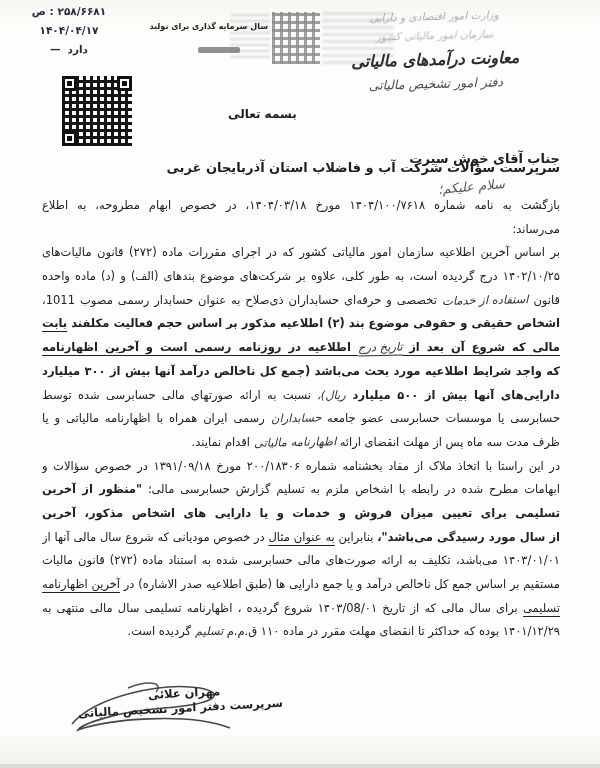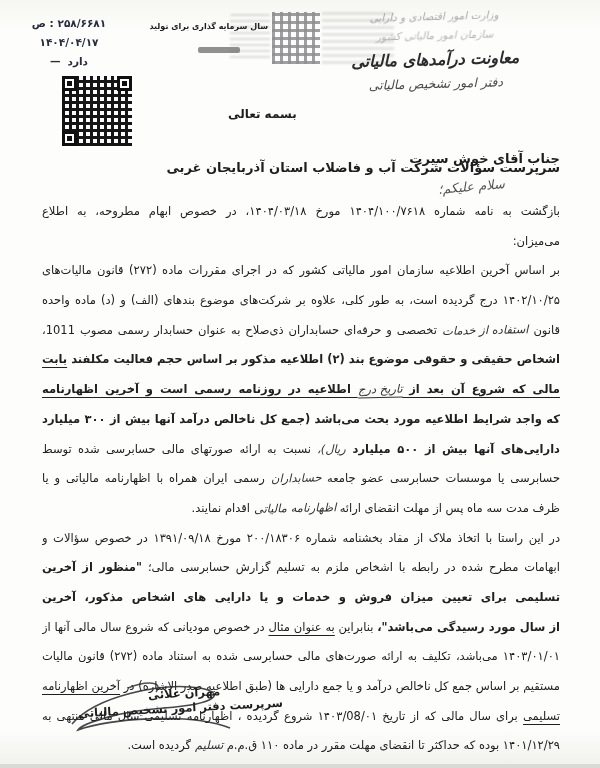--- a/index.html
+++ b/index.html
@@ -5,21 +5,21 @@
   html,body{margin:0;padding:0;}
   body{
     width:600px;height:768px;position:relative;overflow:hidden;
     background:linear-gradient(180deg,#f6f6f3 0%,#fdfdfb 4%,#fdfdfb 95%,#f0f0ec 100%);
     font-family:"DejaVu Sans",sans-serif;
     direction:rtl;color:#1e1e1e;
   }
   .abs{position:absolute;}
 
   
-  .stamp{left:14px;top:14px;width:110px;text-align:center;
+  .stamp{left:14px;top:2px;width:110px;text-align:center;
     color:#262b3e;font-weight:bold;font-size:10.5px;line-height:19px;}
   .stamp .att{display:flex;direction:ltr;justify-content:center;gap:7px;align-items:center;}
 
   
   .qr{left:62px;top:76px;width:70px;height:70px;background-color:#fafafa;
     background-image:
       repeating-linear-gradient(0deg,#151515 0 3px,transparent 3px 7px),
       repeating-linear-gradient(90deg,#151515 0 3px,#fafafa 3px 7px);
     outline:2px solid #fff;}
   .finder{position:absolute;width:15px;height:15px;background:#fff;border:3px solid #101010;
@@ -57,21 +57,21 @@
   .besmele{left:228px;top:107px;font-size:12px;font-weight:bold;}
 
   
   .addr-name{right:40px;top:151px;font-size:13px;font-weight:bold;}
   .addr-title{right:40px;top:160px;font-size:13px;font-weight:bold;}
   .greeting{right:95px;top:179px;font-size:13px;font-style:italic;color:#333;
     opacity:.85;transform:rotate(-5deg);}
 
   
   .body-block{right:40px;left:42px;top:194px;font-size:11.5px;color:#202020;}
-  .bline{height:23.7px;line-height:23.7px;overflow:hidden;margin-top:6px;}
+  .bline{height:23.7px;line-height:23.7px;overflow:hidden;}
   .line-full{text-align:justify;text-align-last:justify;text-justify:inter-word;}
   .line-end{text-align:right;}
   .s-b,.s-bu{font-weight:700;}
   .s-u,.s-bu,.s-hu{text-decoration:underline;text-underline-offset:4px;}
   .s-h,.s-hu{font-style:italic;opacity:.92;display:inline-block;transform:rotate(-1.2deg);}
 
   
   .sig-name{left:148px;top:686px;font-size:11.5px;font-weight:bold;transform:rotate(-3deg);}
   .sig-title{left:78px;top:701px;font-size:11.5px;font-weight:bold;transform:rotate(-3deg);}
   .sig-svg{left:66px;top:678px;}
@@ -117,21 +117,21 @@
 </div>
 
 <div class="abs besmele">بسمه تعالی</div>
 
 <div class="abs addr-name">جناب آقای خوش سیرت</div>
 <div class="abs addr-title">سرپرست سؤالات شرکت آب و فاضلاب استان آذربایجان غربی</div>
 <div class="abs greeting">سلام علیکم؛</div>
 
 <div class="abs body-block">
     <div class="bline line-full"><span class="s-n">بازگشت به نامه شماره ۱۴۰۴/۱۰۰/۷۶۱۸ مورخ ۱۴۰۴/۰۳/۱۸، در خصوص ابهام مطروحه، به اطلاع</span></div>
-    <div class="bline line-end"><span class="s-n">می‌میزان:</span></div>
+    <div class="bline line-end"><span class="s-n">می‌رساند:</span></div>
     <div class="bline line-full"><span class="s-n">بر اساس آخرین اطلاعیه سازمان امور مالیاتی کشور که در اجرای مقررات ماده (۲۷۲) قانون مالیات‌های مستقیم</span></div>
     <div class="bline line-full"><span class="s-n">۱۴۰۲/۱۰/۲۵ درج گردیده است، به طور کلی، علاوه بر شرکت‌های موضوع بندهای (الف) و (د) ماده واحده</span></div>
     <div class="bline line-full"><span class="s-n">قانون </span><span class="s-h">استفاده از خدمات</span><span class="s-n"> تخصصی و حرفه‌ای حسابداران ذی‌صلاح به عنوان حسابدار رسمی مصوب 1011،</span></div>
     <div class="bline line-full"><span class="s-b">اشخاص حقیقی و حقوقی موضوع بند (۲) اطلاعیه مذکور بر اساس حجم فعالیت مکلفند </span><span class="s-bu">بابت عملکرد سال</span></div>
     <div class="bline line-full"><span class="s-bu">مالی که شروع آن بعد از </span><span class="s-hu">تاریخ درج</span><span class="s-bu"> اطلاعیه در روزنامه رسمی است و آخرین اظهارنامه مالیاتی تسلیمی آنان</span></div>
     <div class="bline line-full"><span class="s-b">که واجد شرایط اطلاعیه مورد بحث می‌باشد (جمع کل ناخالص درآمد آنها بیش از ۳۰۰ میلیارد ریال یا جمع</span></div>
     <div class="bline line-full"><span class="s-b">دارایی‌های آنها بیش از ۵۰۰ میلیارد </span><span class="s-h">ریال)،</span><span class="s-n"> نسبت به ارائه صورتهای مالی حسابرسی شده توسط سازمان</span></div>
     <div class="bline line-full"><span class="s-n">حسابرسی یا موسسات حسابرسی عضو جامعه </span><span class="s-h">حسابداران</span><span class="s-n"> رسمی ایران همراه با اظهارنامه مالیاتی و یا حداکثر</span></div>
     <div class="bline line-end"><span class="s-n">ظرف مدت سه ماه پس از مهلت انقضای ارائه </span><span class="s-h">اظهارنامه مالیاتی</span><span class="s-n"> اقدام نمایند.</span></div>
     <div class="bline line-full"><span class="s-n">در این راستا با اتخاذ ملاک از مفاد بخشنامه شماره ۲۰۰/۱۸۳۰۶ مورخ ۱۳۹۱/۰۹/۱۸ در خصوص سؤالات و</span></div>

